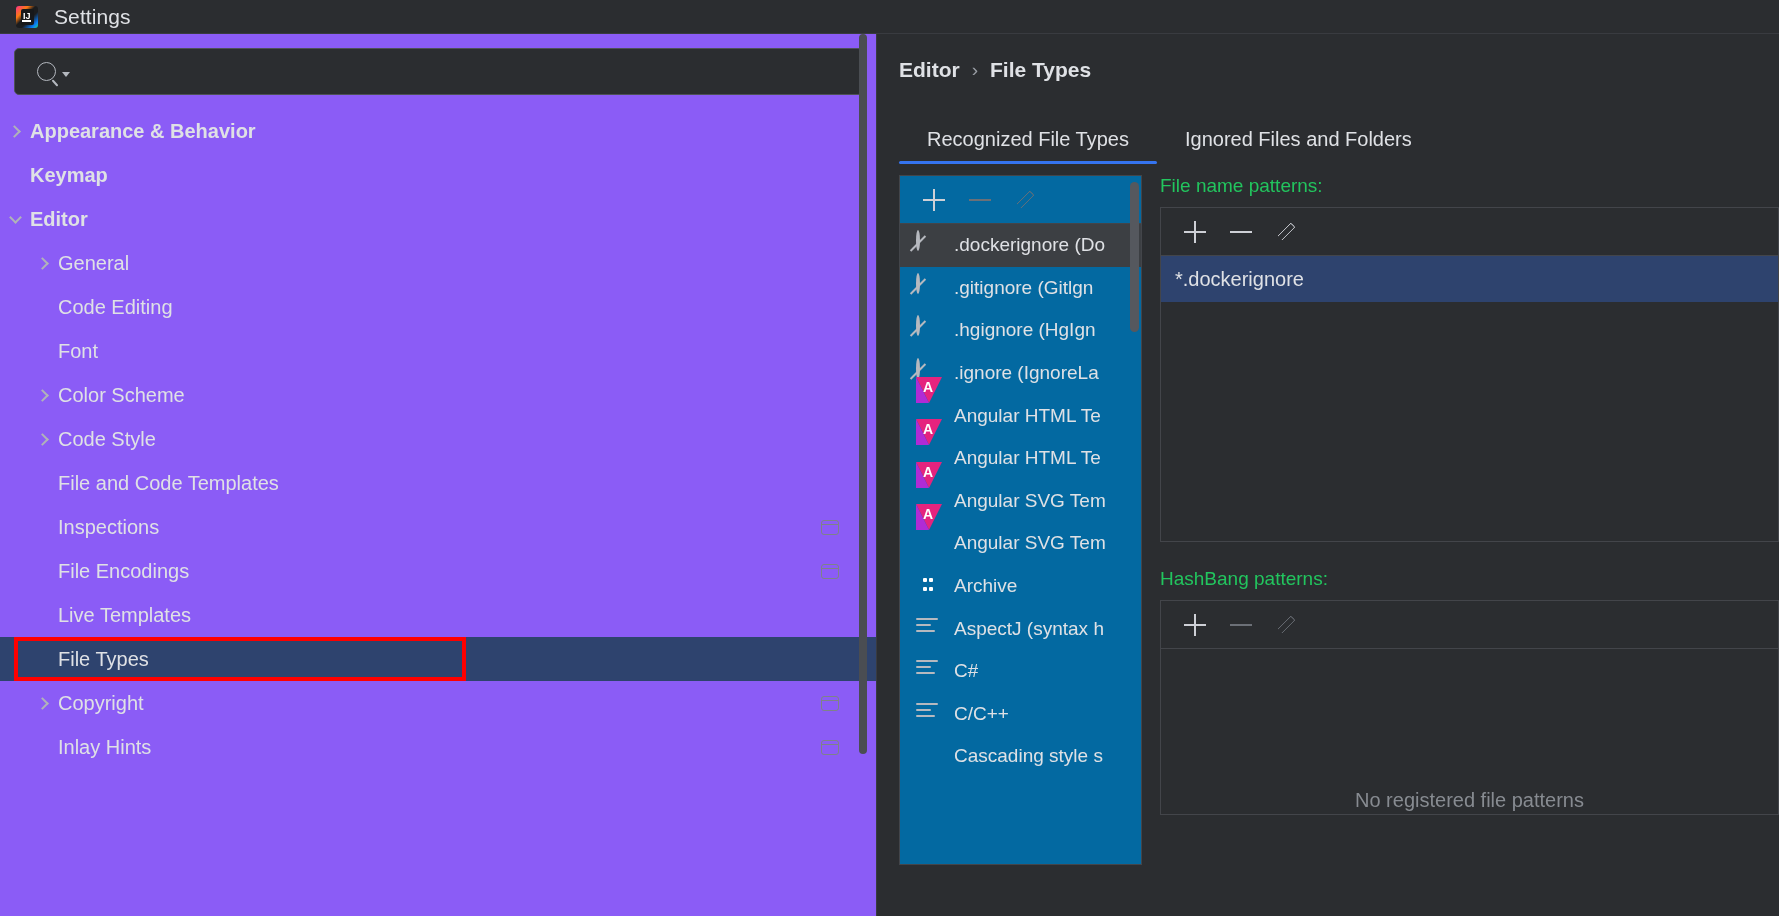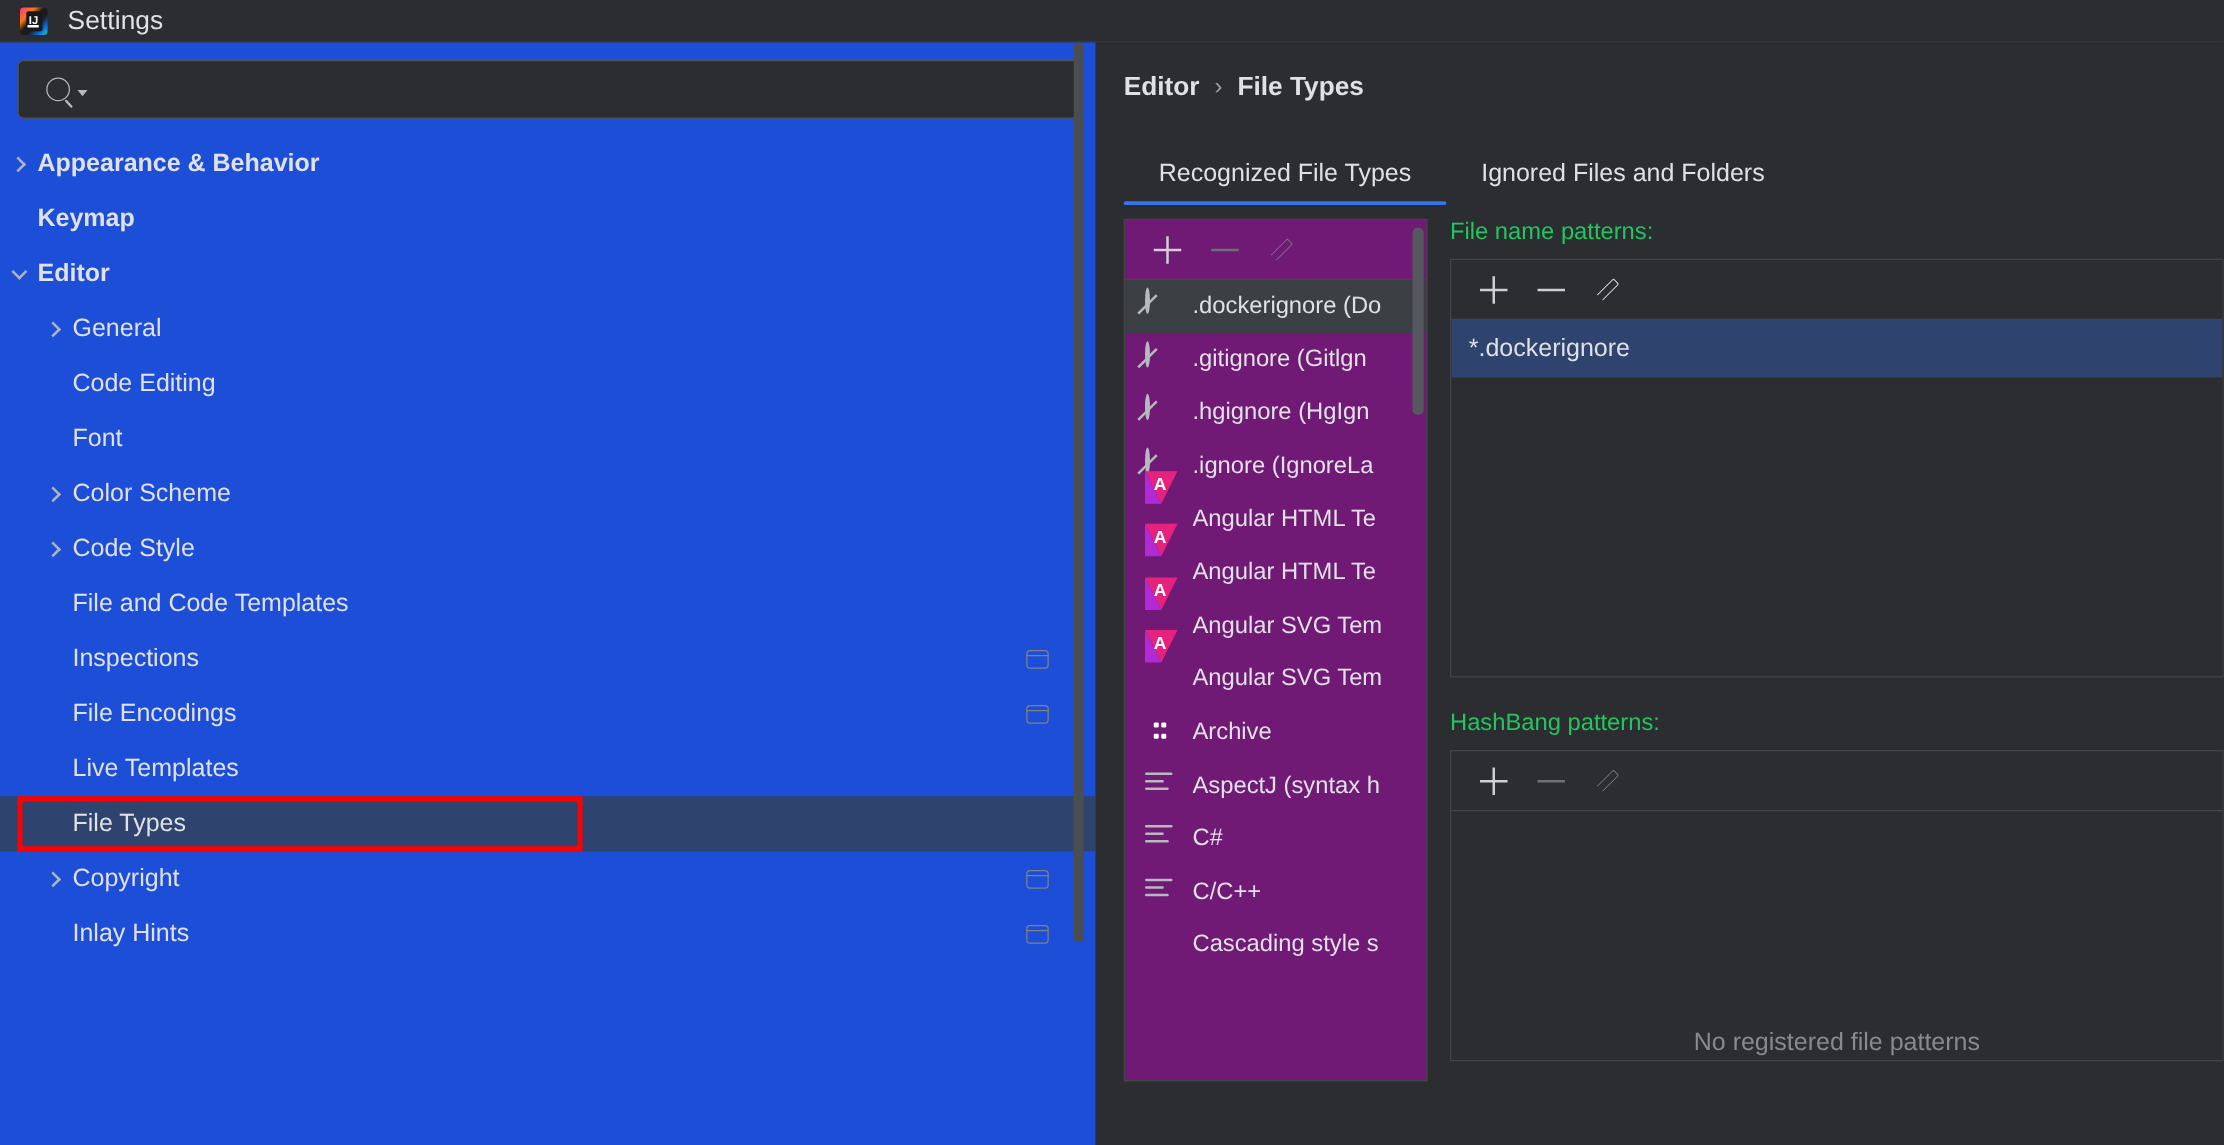--- a/index.html
+++ b/index.html
@@ -59,21 +59,21 @@
     display: flex;
     height: calc(916px - 34px);
     width: 100%;
   }
 
   
   .left-pane {
     width: 877px;
     flex: 0 0 877px;
     position: relative;
-    background: #1d4ed8;
+    background: #8b5cf6;
   }
   .search-wrap { padding: 14px 14px 0 14px; }
   .search-box {
     height: 47px;
     border: 1px solid #4e5157;
     border-radius: 5px;
     background: #2b2d30;
     display: flex;
     align-items: center;
     padding: 0 12px;
@@ -229,21 +229,21 @@
     display: flex;
     margin-top: 11px;
     height: 690px;
   }
 
   
   .ftlist {
     width: 243px;
     flex: 0 0 243px;
     border: 1px solid #43454a;
-    background: #701a75;
+    background: #0369a1;
     display: flex;
     flex-direction: column;
     position: relative;
   }
   .toolbar {
     height: 48px;
     display: flex;
     align-items: center;
     gap: 6px;
     padding-left: 14px;
@@ -381,21 +381,21 @@
     color: #22c55e;
     margin-bottom: 10px;
   }
   .pattern-panel {
     border: 1px solid #43454a;
     display: flex;
     flex-direction: column;
     background: #2b2d30;
   }
   .pattern-panel.fnp { height: 335px; }
-  .pattern-panel.hbp { height: 249px; }
+  .pattern-panel.hbp { height: 215px; }
   .pattern-body { flex: 1 1 auto; position: relative; overflow: hidden; }
   .pattern-row {
     height: 46px;
     display: flex; align-items: center;
     padding-left: 14px;
     font-size: 20px;
     color: #dfe1e5;
   }
   .pattern-row.sel { background: #2e436e; }
   .empty-note {

